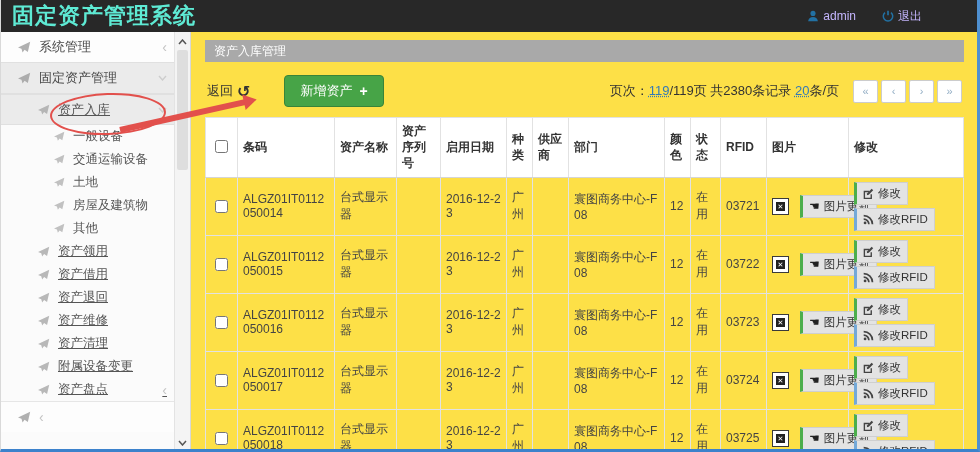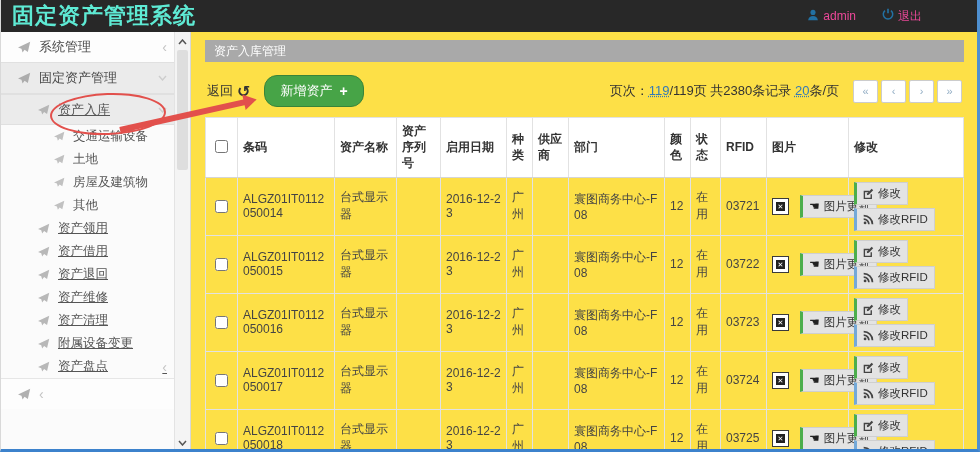--- a/index.html
+++ b/index.html
@@ -7,21 +7,21 @@
     width:980px;height:452px;overflow:hidden;position:relative;
     font-family:"Liberation Sans","DejaVu Sans",sans-serif;
     background:#fff;color:#333;
   }
   
   .win-frame{position:absolute;inset:0;border-right:3px solid #4e8fd0;border-bottom:3px solid #3c82cc;border-left:1px solid #d9d9d9;pointer-events:none;z-index:60;}
   
   .topbar{height:32px;background:#282828;display:flex;align-items:center;justify-content:space-between;}
   .topbar .title{color:#5eead4;font-size:22px;font-weight:bold;padding-left:12px;letter-spacing:1px;}
   .topbar .right{display:flex;align-items:center;gap:26px;margin-right:58px;}
-  .top-link{display:inline-flex;align-items:flex-start;gap:4px;color:#ec4899;font-size:12px;text-decoration:none;cursor:pointer;}
+  .top-link{display:inline-flex;align-items:center;gap:4px;color:#c4b5fd;font-size:12px;text-decoration:none;cursor:pointer;}
   
   .layout{display:flex;height:420px;}
   
   .sidebar{width:190px;background:#fbfbfb;border-right:1px solid #d8d8d8;position:relative;flex:none;overflow:hidden;}
   .side-list{padding-right:15px;}
   .side-item{display:flex;align-items:center;cursor:pointer;color:#4a4a4a;}
   .side-item .lbl{flex:1;}
   .side-item.lvl1{height:30px;font-size:13px;padding-left:18px;border-top:1px solid #e6e6e6;background:#fdfdfd;}
   .side-item.lvl1:first-child{border-top:none;}
   .side-item.lvl2{height:23px;font-size:12.5px;padding-left:38px;color:#555;text-decoration:underline;}
@@ -36,21 +36,21 @@
   .scroll-arr{position:absolute;left:0;width:15px;height:15px;display:flex;align-items:center;justify-content:center;cursor:pointer;}
   .scroll-arr.up{top:2px;} .scroll-arr.down{bottom:2px;}
   .scroll-thumb{position:absolute;left:2px;right:2px;top:18px;height:120px;background:#dedede;border-radius:2px;cursor:grab;}
   
   .main{flex:1;background:#fde047;padding:8px 16px 4px 14px;min-width:0;}
   .panel-title{height:22px;line-height:22px;background:#a9a9a9;color:#fff;font-size:12px;padding-left:9px;}
   .toolbar{display:flex;align-items:center;justify-content:space-between;margin:13px 2px 10px 2px;}
   .tb-left{display:flex;align-items:center;gap:14px;}
   .btn-back{background:none;border:none;font-size:13px;color:#333;display:inline-flex;align-items:center;gap:4px;cursor:pointer;padding:0;font-family:inherit;}
   .btn-back .ric{font-size:16px;font-weight:bold;}
-  .btn-add{background:#47a447;border:1px solid #398439;color:#fff;font-size:13px;padding:6px 15px;border-radius:13px;display:inline-flex;align-items:center;gap:7px;cursor:pointer;font-family:inherit;}
+  .btn-add{background:#47a447;border:1px solid #398439;color:#fff;font-size:13px;padding:6px 15px;border-radius:4px;display:inline-flex;align-items:center;gap:7px;cursor:pointer;font-family:inherit;margin-left:20px;}
   .btn-add .plus{font-weight:bold;font-size:14px;}
   .tb-right{display:flex;align-items:center;gap:10px;font-size:13px;color:#333;}
   .pg-link{color:#337ab7;text-decoration:underline;text-decoration-style:dotted;cursor:pointer;text-align:right;}
   .pg-b{font-weight:normal;}
   .pg-btns{display:flex;gap:3px;margin-left:4px;}
   .pg-btn{width:25px;height:23px;border:1px solid #ccc;background:#fff;color:#93aec5;font-size:11px;border-radius:2px;cursor:pointer;display:flex;align-items:center;justify-content:center;font-family:inherit;}
   
   table{border-collapse:collapse;width:100%;font-size:12px;table-layout:fixed;}
   table,th,td{border:1px solid #e2e2e2;}
   thead th{font-weight:bold;color:#333;text-align:left;padding:5px 5px;vertical-align:middle;line-height:1.35;background:#fff;border-bottom:1px solid #d5d5d5;}
@@ -119,20 +119,28 @@
             <svg width="12" height="12" viewBox="0 0 16 16">
               <path d="M15 1L0 8l4.3 1.6L5.6 14l2.5-3.2 4 2.6z" fill="#a8a8a8"></path>
             </svg>
           </span>
         <span class="lbl">资产入库</span>
         <span class="chev-d">
             <svg width="9" height="6" viewBox="0 0 9 6">
               <path d="M1 1l3.5 4L8 1" stroke="#b5b5b5" stroke-width="1.4" fill="none"></path>
             </svg>
           </span>
+      </div>
+      <div class="side-item lvl3">
+        <span class="plane">
+            <svg width="11" height="11" viewBox="0 0 16 16">
+              <path d="M15 1L0 8l4.3 1.6L5.6 14l2.5-3.2 4 2.6z" fill="#b3b3b3"></path>
+            </svg>
+          </span>
+        <span class="lbl">一般设备</span>
       </div>
       <div class="side-item lvl3">
         <span class="plane">
             <svg width="11" height="11" viewBox="0 0 16 16">
               <path d="M15 1L0 8l4.3 1.6L5.6 14l2.5-3.2 4 2.6z" fill="#b3b3b3"></path>
             </svg>
           </span>
         <span class="lbl">交通运输设备</span>
       </div>
       <div class="side-item lvl3">

